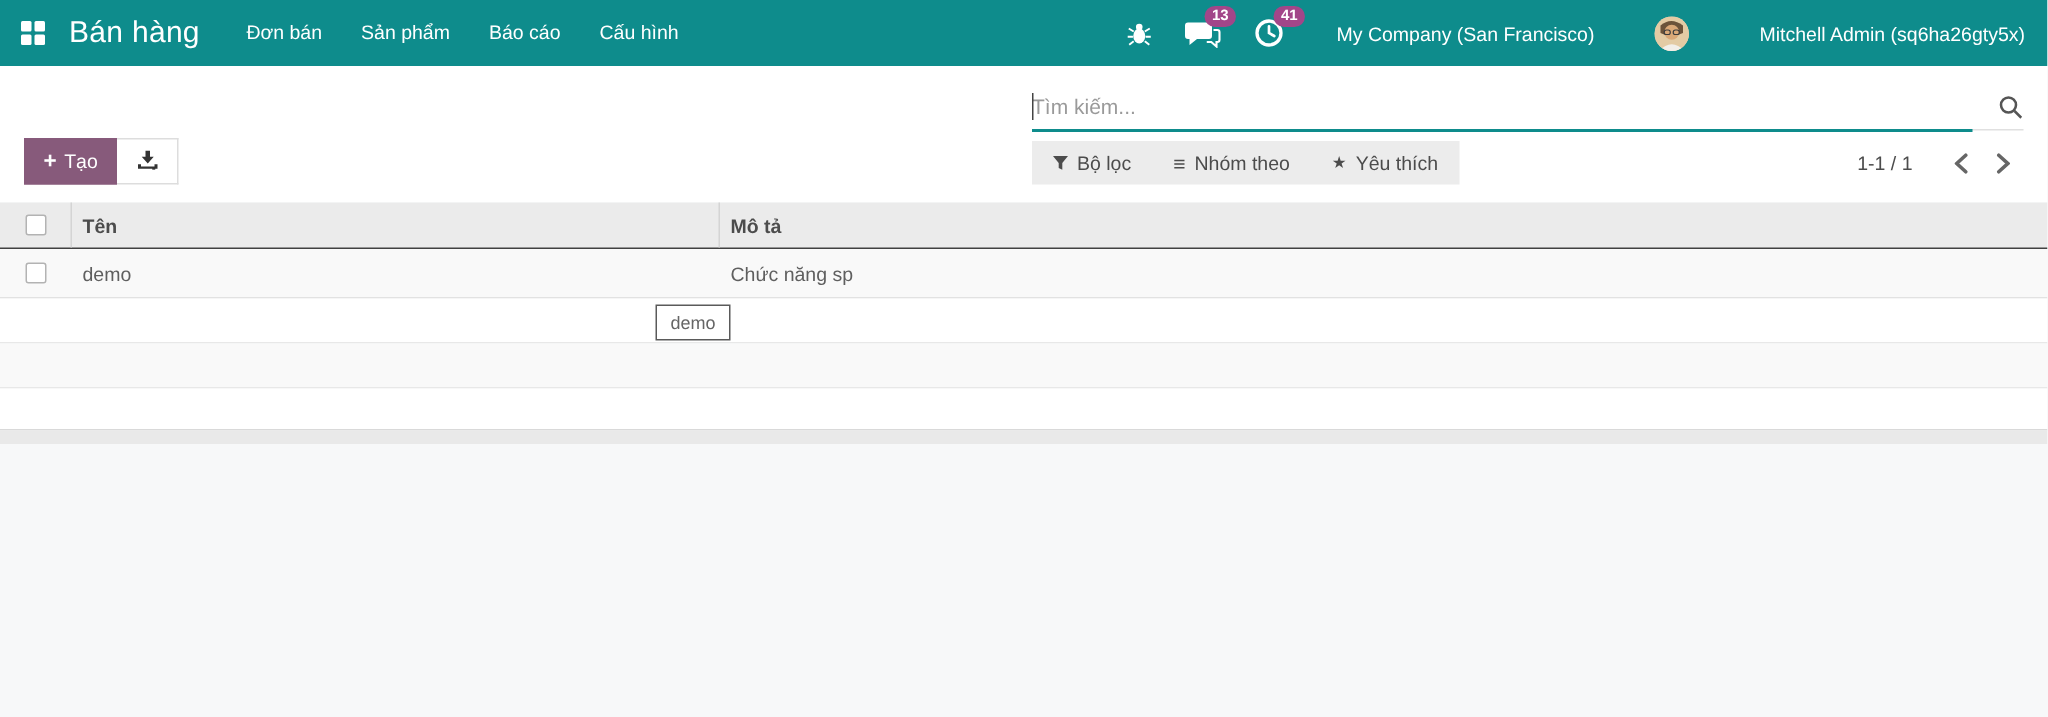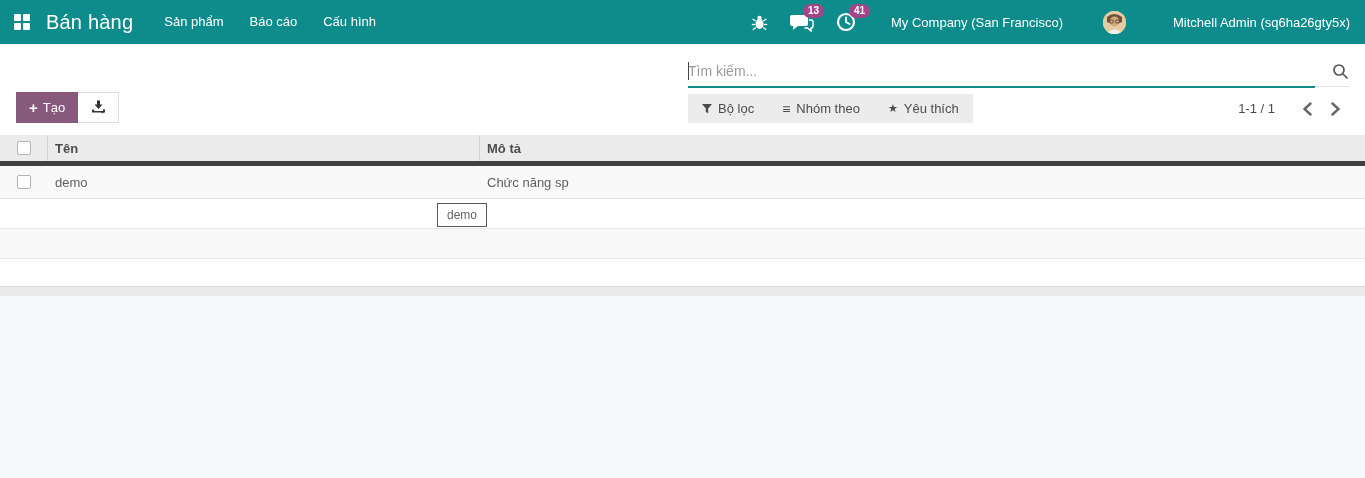--- a/index.html
+++ b/index.html
@@ -51,21 +51,21 @@
   .filter-btn .f-icon { margin-right:6px; color:#4c4c4c; }
 
   .pager { position:absolute; right:16px; top:2px; height:29px; display:flex; align-items:center; }
   .pager-value { font-size:13px; color:#4c4c4c; margin-right:18px; }
   .pager-btn { width:28px; height:28px; display:flex; align-items:center; justify-content:center; cursor:pointer; }
 
   
   .list { position:absolute; left:0; top:135px; width:100%; }
   .lrow { display:grid; grid-template-columns:48px 432px auto; align-items:center; }
   .lrow .cell { padding-left:7px; font-size:13px; overflow:hidden; white-space:nowrap; }
-  .hrow { height:31px; background:#ebebeb; border-bottom:5px solid #404040; }
+  .hrow { height:31px; background:#ebebeb; border-bottom:1px solid #404040; }
   .hrow .cell { color:#4c4c4c; font-weight:bold; }
   .hrow .sep { border-right:1px solid #d4d4d4; height:100%; display:flex; align-items:center; }
   .drow { height:33px; background:#f9f9f9; border-bottom:1px solid #e2e2e2; cursor:pointer; }
   .drow .cell { color:#5f5f5f; }
   .cb-cell { display:flex; align-items:center; justify-content:center; height:100%; }
   input[type=checkbox] { appearance:none; -webkit-appearance:none; width:14px; height:14px;
         border:1px solid #b3b3b3; border-radius:2px; background:#fff; cursor:pointer; }
   .frow { border-bottom:1px solid #e8e8e8; }
   .frow.white { background:#fff; height:30px; }
   .frow.grey  { background:#f9f9f9; height:30px; }
@@ -88,20 +88,21 @@
       <span>
         <svg width="16" height="16" viewBox="0 0 16 16">
           <rect x="0" y="0" width="7" height="7" rx="1" fill="#fff"></rect>
           <rect x="9" y="0" width="7" height="7" rx="1" fill="#fff"></rect>
           <rect x="0" y="9" width="7" height="7" rx="1" fill="#fff"></rect>
           <rect x="9" y="9" width="7" height="7" rx="1" fill="#fff"></rect>
         </svg>
       </span>
     </div>
     <div class="brand">Bán hàng</div>
+    <div class="nav-item">Đơn bán</div>
     <div class="nav-item">Sản phẩm</div>
     <div class="nav-item">Báo cáo</div>
     <div class="nav-item">Cấu hình</div>
 
     <div class="nav-right">
       <div class="systray-icon">
         <span>
           <svg width="17" height="17" viewBox="0 0 17 17" fill="#fff">
             <ellipse cx="8.5" cy="10" rx="4" ry="5"></ellipse>
             <circle cx="8.5" cy="4" r="2.2"></circle>

